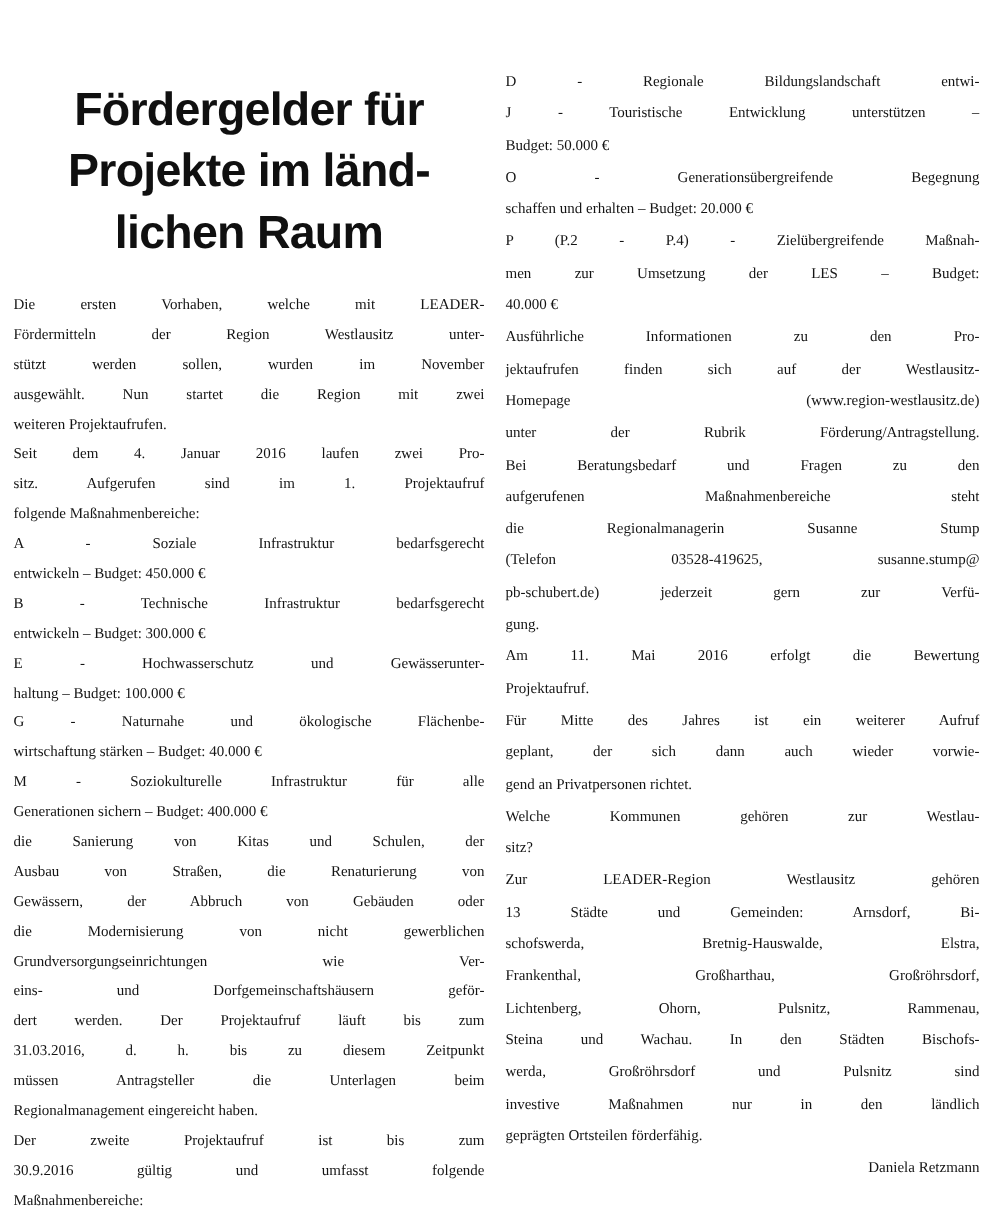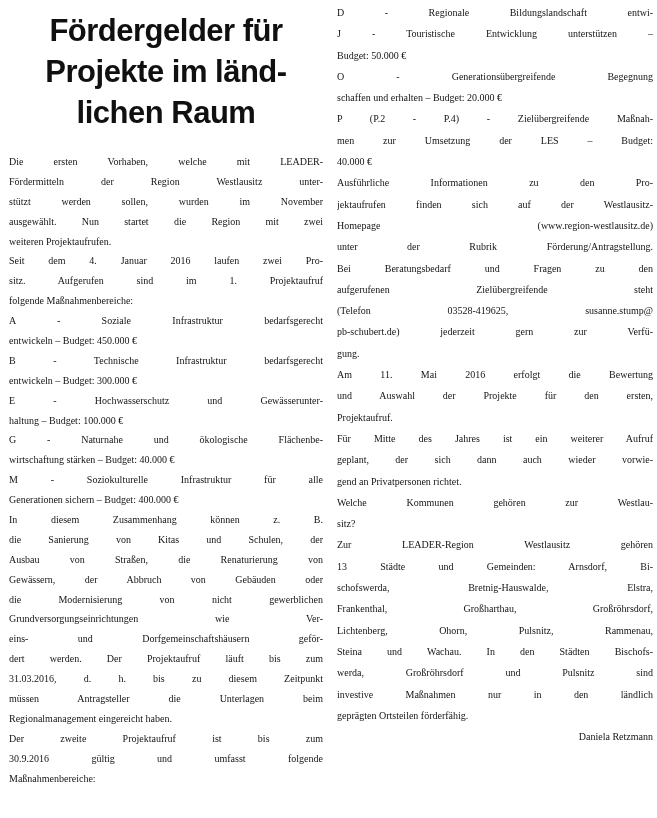--- a/index.html
+++ b/index.html
@@ -11,20 +11,21 @@
     width: 657px;
     height: 818px;
     overflow: hidden;
     color: #141414;
     font-family: "Liberation Serif", "DejaVu Serif", serif;
   }
   .page {
     display: flex;
     box-sizing: border-box;
     padding: 2px 4px 0 9px;
+    margin-top: 42px;
   }
   .col { box-sizing: border-box; }
   .col-left  { width: 314px; margin-right: 14px; }
   .col-right { width: 316px; }
 
   .title {
     font-family: "Liberation Sans", "DejaVu Sans", sans-serif;
     font-weight: 700;
     font-size: 31px;
     line-height: 41px;
@@ -93,21 +94,20 @@
         </div>
         <div class="para">
           <div class="line jl">G - Naturnahe und ökologische Flächenbe-</div>
           <div class="line">wirtschaftung stärken – Budget: 40.000 €</div>
         </div>
         <div class="para">
           <div class="line jl">M - Soziokulturelle Infrastruktur für alle</div>
           <div class="line">Generationen sichern – Budget: 400.000 €</div>
         </div>
         <div class="para">
-          <div class="line jl">In diesem Zusammenhang können z. B.</div>
           <div class="line jl">die Sanierung von Kitas und Schulen, der</div>
           <div class="line jl">Ausbau von Straßen, die Renaturierung von</div>
           <div class="line jl">Gewässern, der Abbruch von Gebäuden oder</div>
           <div class="line jl">die Modernisierung von nicht gewerblichen</div>
           <div class="line jl">Grundversorgungseinrichtungen wie Ver-</div>
           <div class="line jl">eins- und Dorfgemeinschaftshäusern geför-</div>
           <div class="line jl">dert werden. Der Projektaufruf läuft bis zum</div>
           <div class="line jl">31.03.2016, d. h. bis zu diesem Zeitpunkt</div>
           <div class="line jl">müssen Antragsteller die Unterlagen beim</div>
           <div class="line">Regionalmanagement eingereicht haben.</div>
@@ -136,28 +136,28 @@
           <div class="line jl">P (P.2 - P.4) - Zielübergreifende Maßnah-</div>
           <div class="line jl">men zur Umsetzung der LES – Budget:</div>
           <div class="line">40.000 €</div>
         </div>
         <div class="para">
           <div class="line jl">Ausführliche Informationen zu den Pro-</div>
           <div class="line jl">jektaufrufen finden sich auf der Westlausitz-</div>
           <div class="line jl">Homepage (www.region-westlausitz.de)</div>
           <div class="line jl">unter der Rubrik Förderung/Antragstellung.</div>
           <div class="line jl">Bei Beratungsbedarf und Fragen zu den</div>
-          <div class="line jl">aufgerufenen Zielübergreifende steht</div>
+          <div class="line jl">aufgerufenen Maßnahmenbereiche steht</div>
+          <div class="line jl">die Regionalmanagerin Susanne Stump</div>
           <div class="line jl">(Telefon 03528-419625, susanne.stump@</div>
           <div class="line jl">pb-schubert.de) jederzeit gern zur Verfü-</div>
           <div class="line">gung.</div>
         </div>
         <div class="para">
           <div class="line jl">Am 11. Mai 2016 erfolgt die Bewertung</div>
-          <div class="line jl">und Auswahl der Projekte für den ersten,</div>
           <div class="line">Projektaufruf.</div>
         </div>
         <div class="para">
           <div class="line jl">Für Mitte des Jahres ist ein weiterer Aufruf</div>
           <div class="line jl">geplant, der sich dann auch wieder vorwie-</div>
           <div class="line">gend an Privatpersonen richtet.</div>
         </div>
         <div class="para">
           <div class="line jl">Welche Kommunen gehören zur Westlau-</div>
           <div class="line">sitz?</div>

